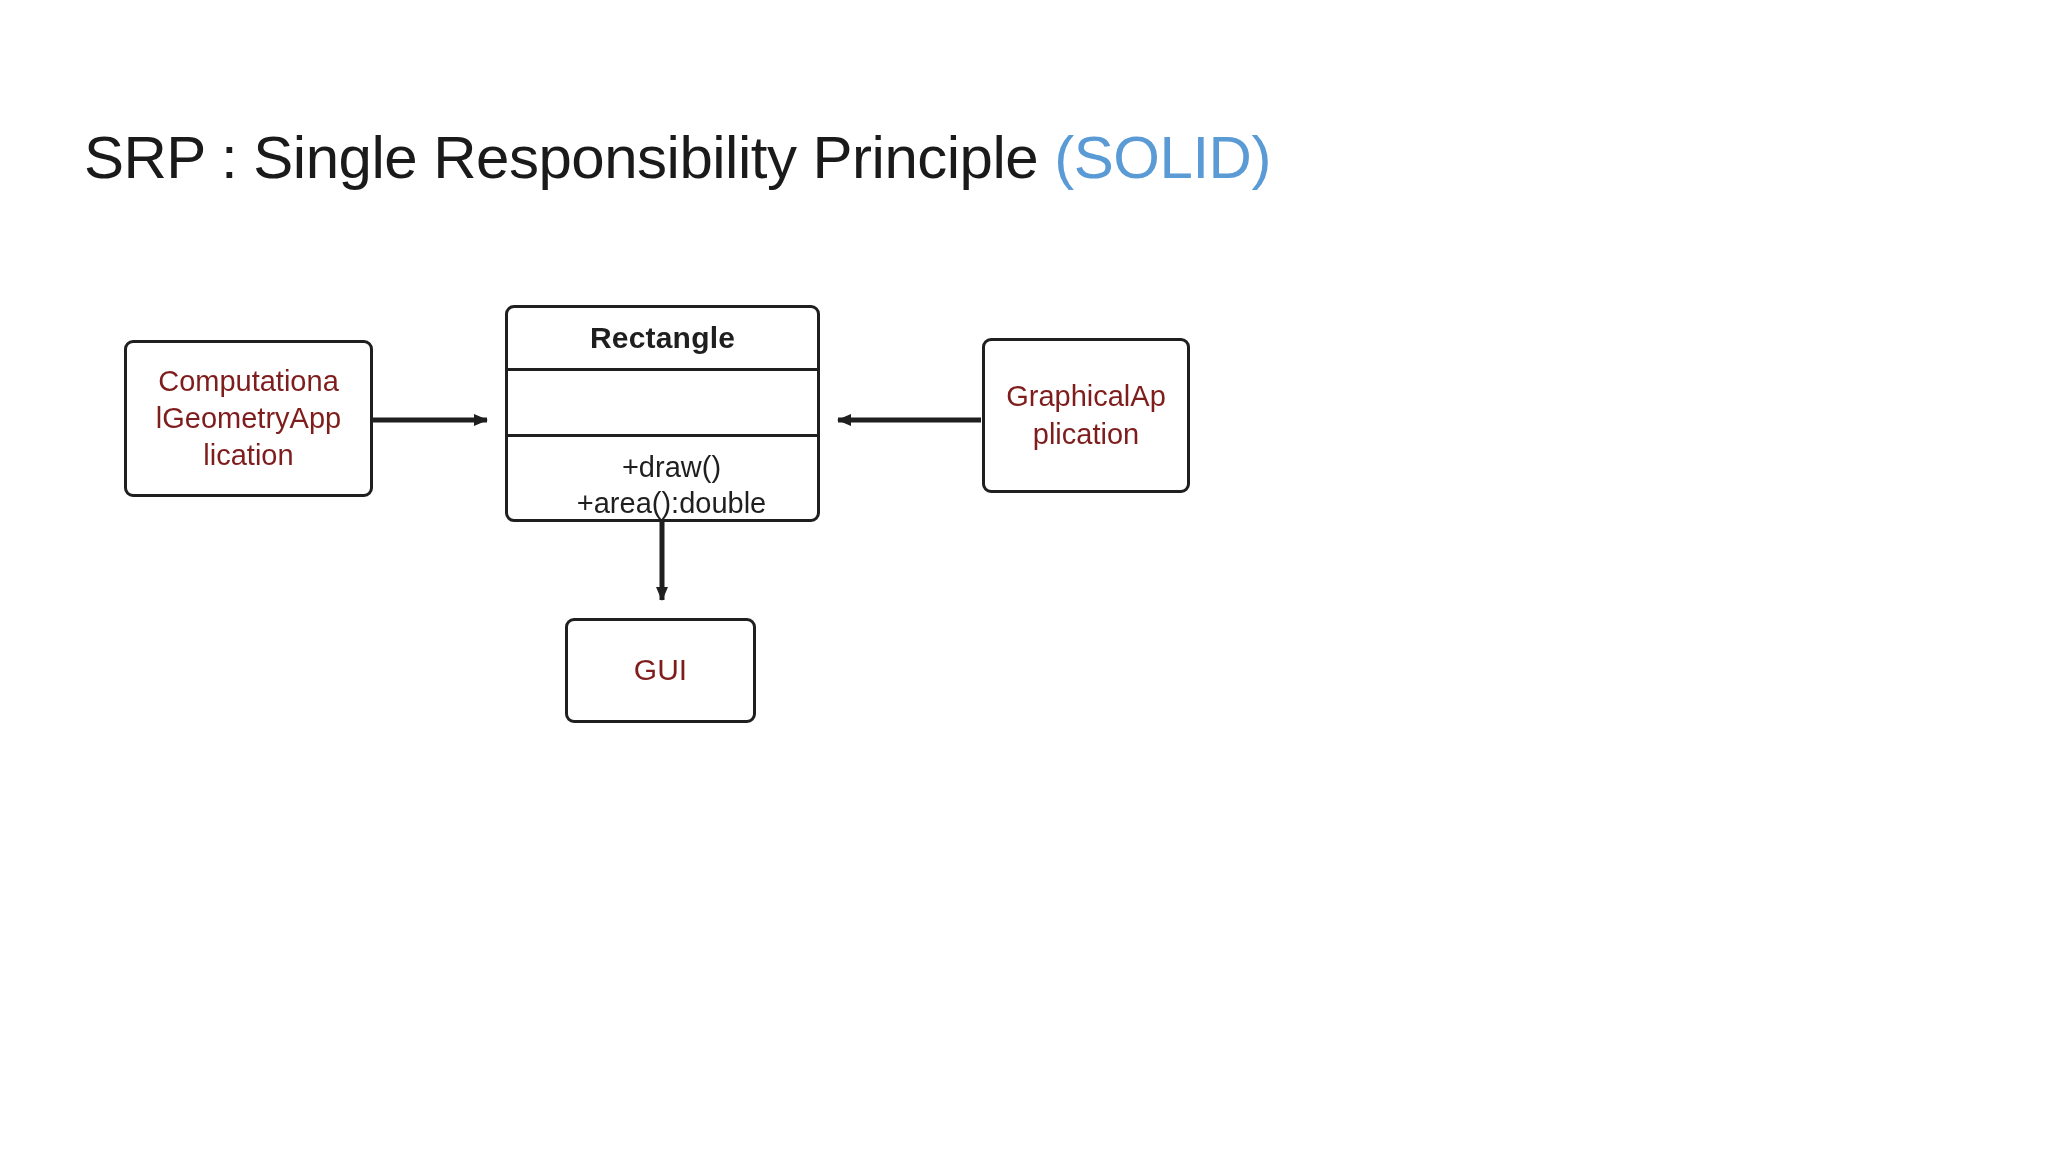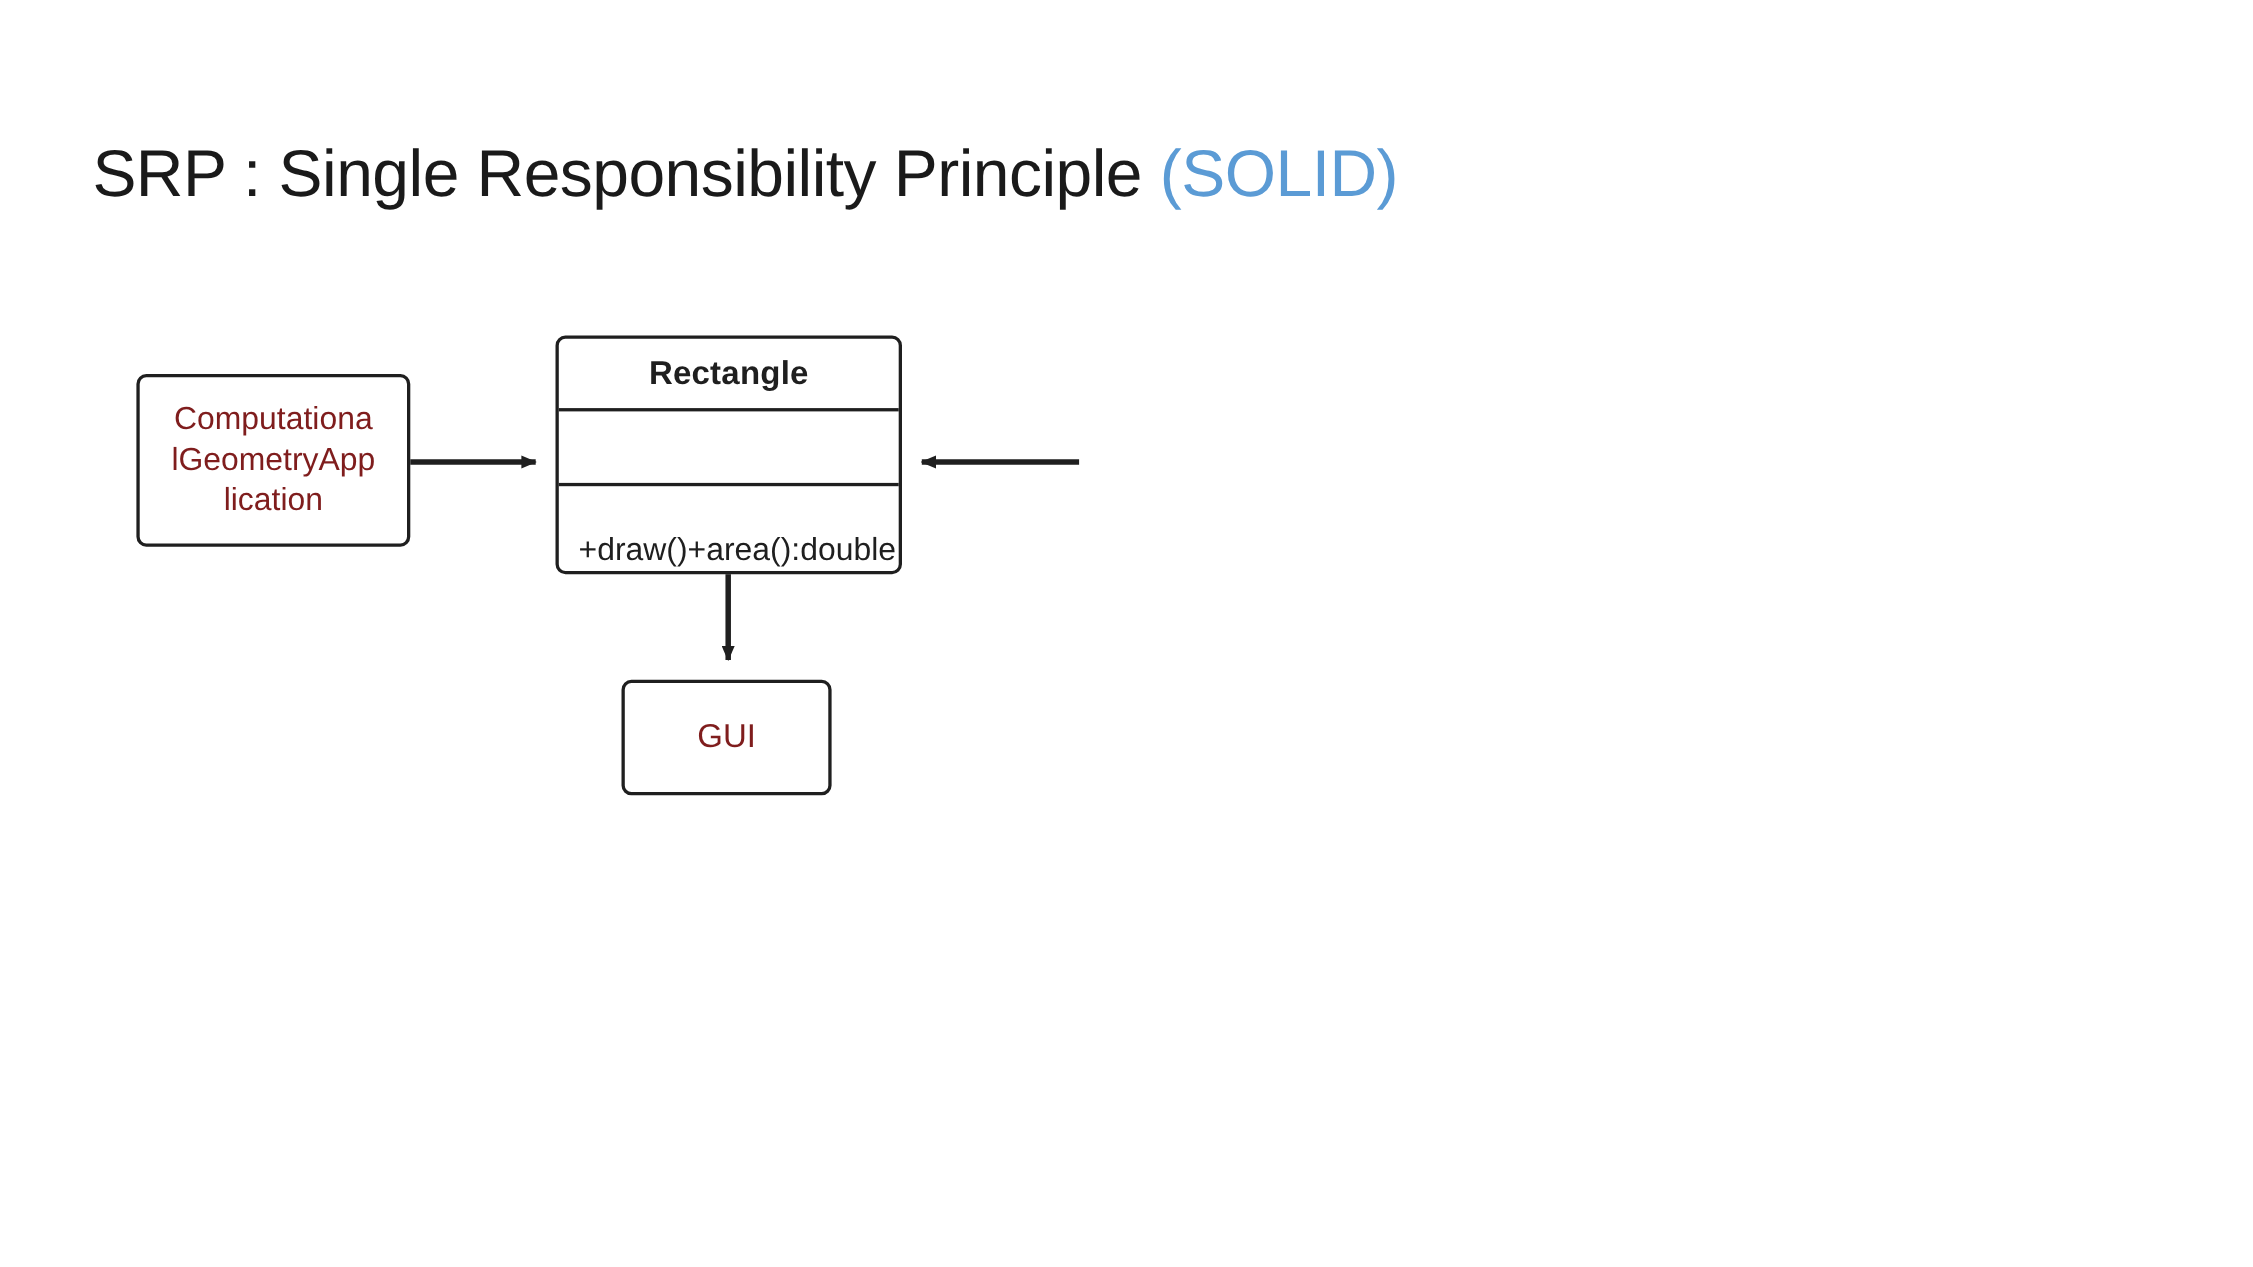--- a/index.html
+++ b/index.html
@@ -120,22 +120,22 @@
     font-weight: bold;
     color: #1f1f1f;
     letter-spacing: 0.2px;
   }
   #rect-attr-compartment {
     height: 68px;
     border-bottom: 3px solid #1f1f1f;
   }
   #rect-ops-compartment {
     flex: 1 1 auto;
-    flex-direction: row;
-    align-items: flex-end;
+    flex-direction: column;
+    align-items: center;
     justify-content: flex-start;
     padding: 12px 0 0 18px;
   }
   .op-line {
     font-size: 29px;
     line-height: 1.26;
     color: #1f1f1f;
     white-space: nowrap;
   }
 
@@ -187,19 +187,23 @@
       <div class="uml-compartment" id="rect-name-compartment">
         <span class="cls-name">Rectangle</span>
       </div>
       <div class="uml-compartment" id="rect-attr-compartment"></div>
       <div class="uml-compartment" id="rect-ops-compartment">
         <span class="op-line">+draw()</span>
         <span class="op-line">+area():double</span>
       </div>
     </div>
 
+    <div class="uml-box" id="box-ga">
+      <div class="box-text">GraphicalAp
+plication</div>
+    </div>
 
     <div class="uml-box" id="box-gui">
       <div class="box-text">GUI</div>
     </div>
 
   </div>
 </div>
 
 </body></html>

